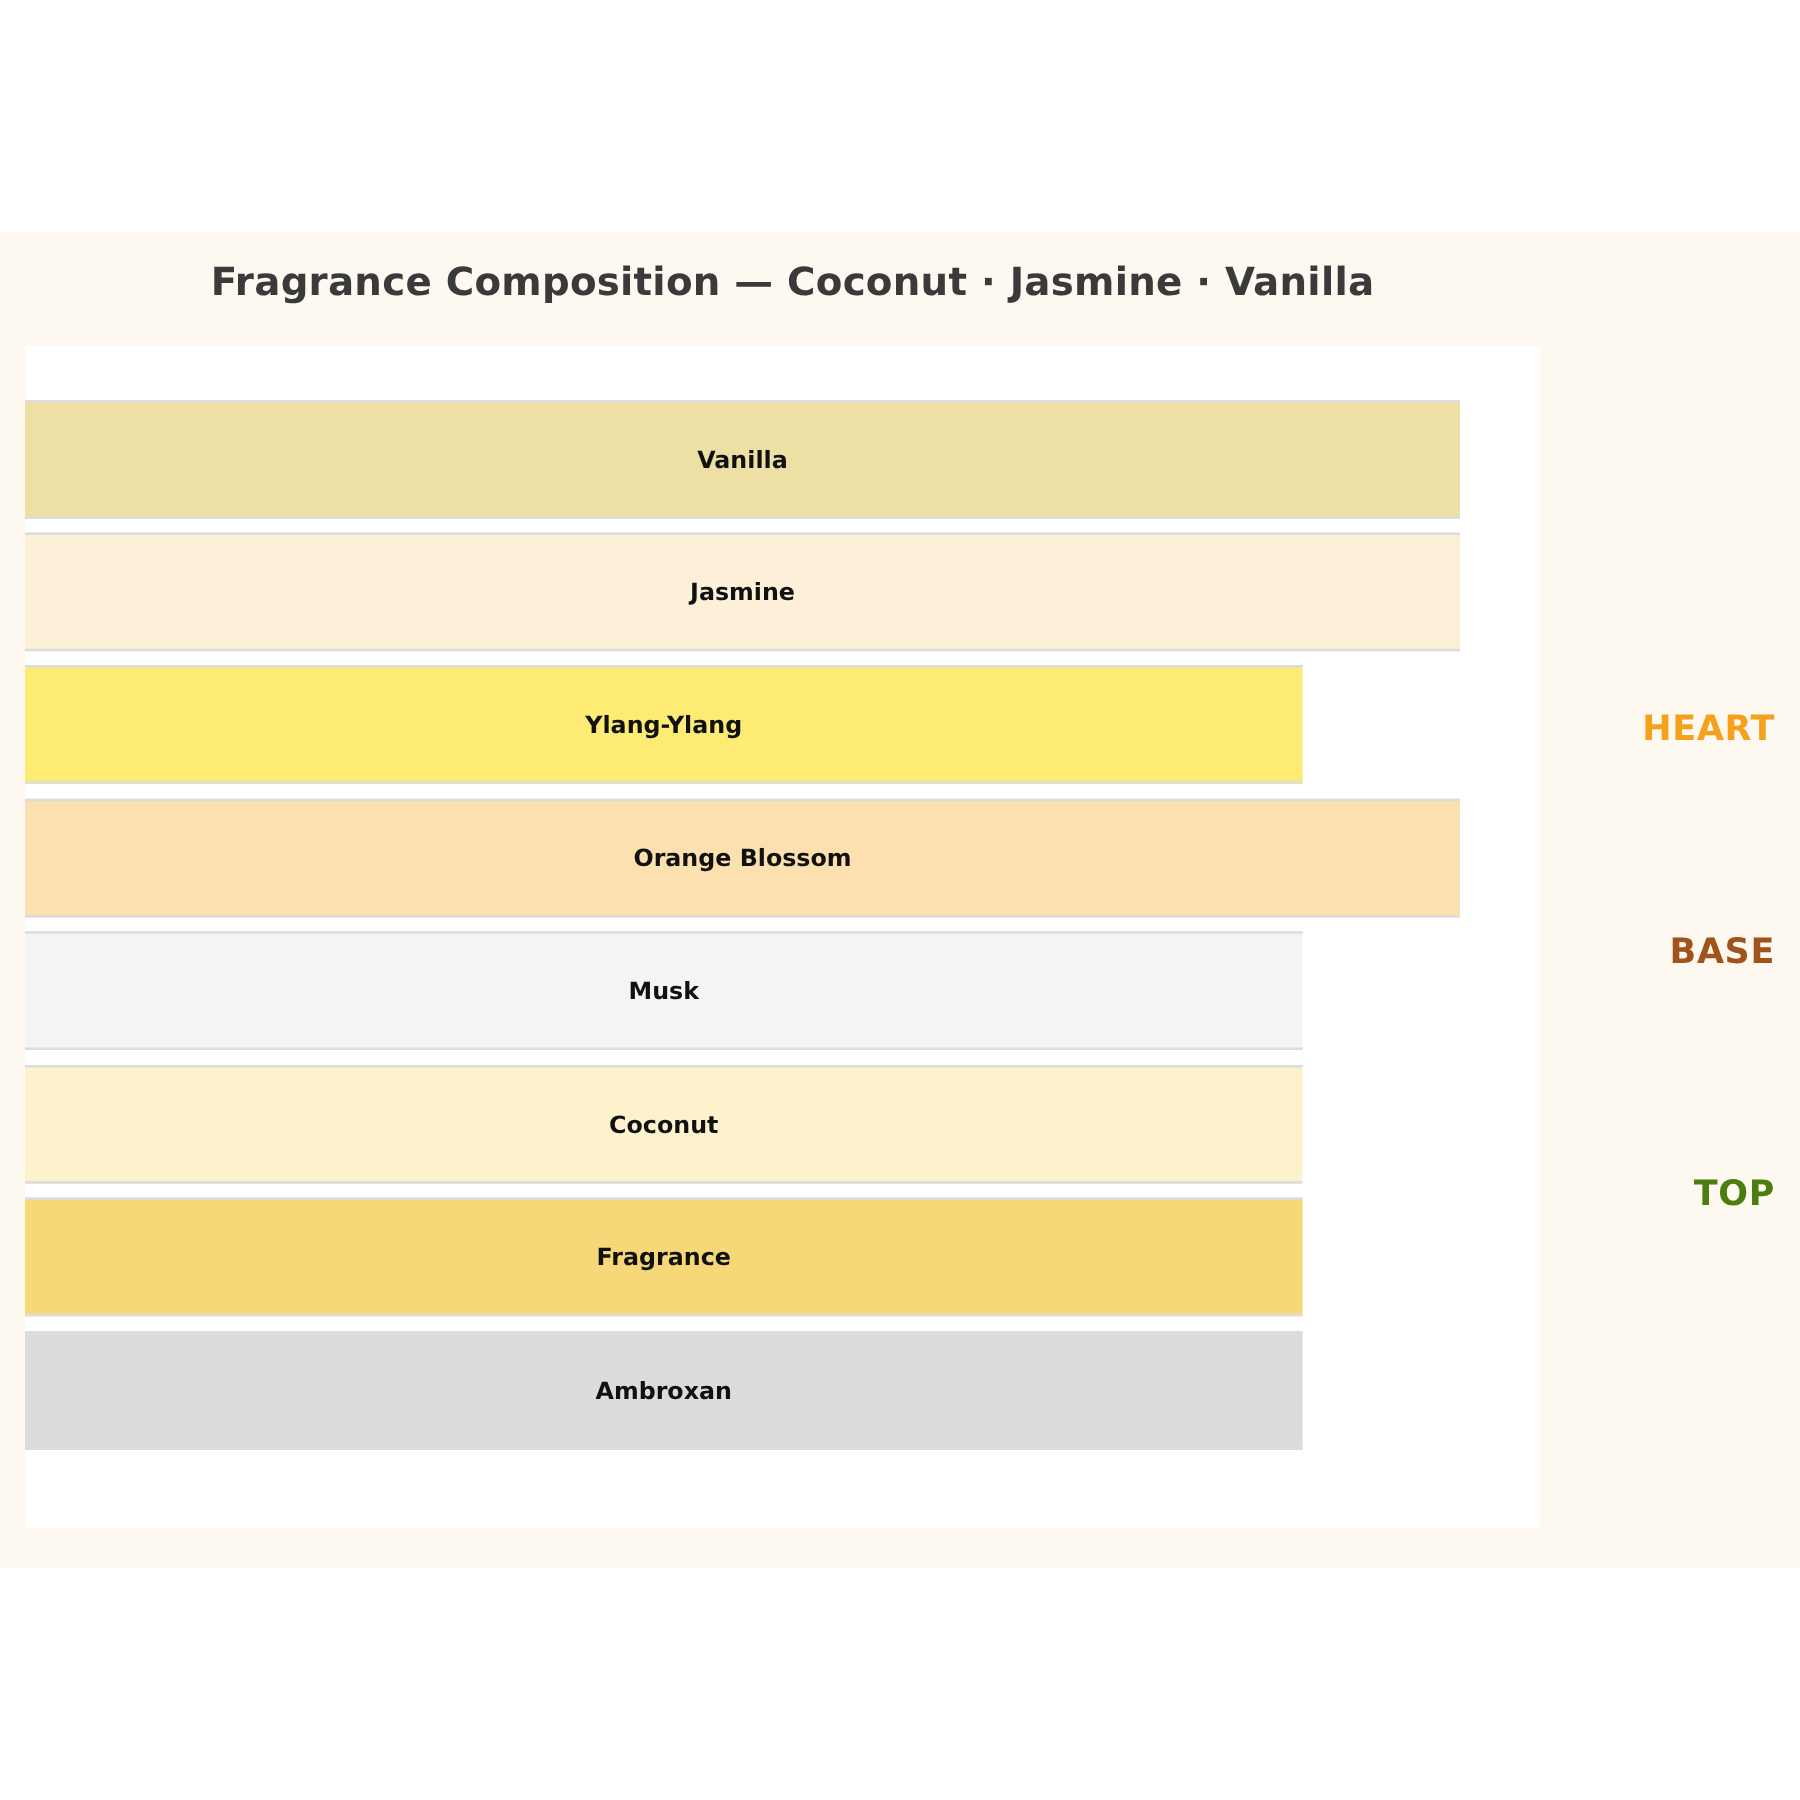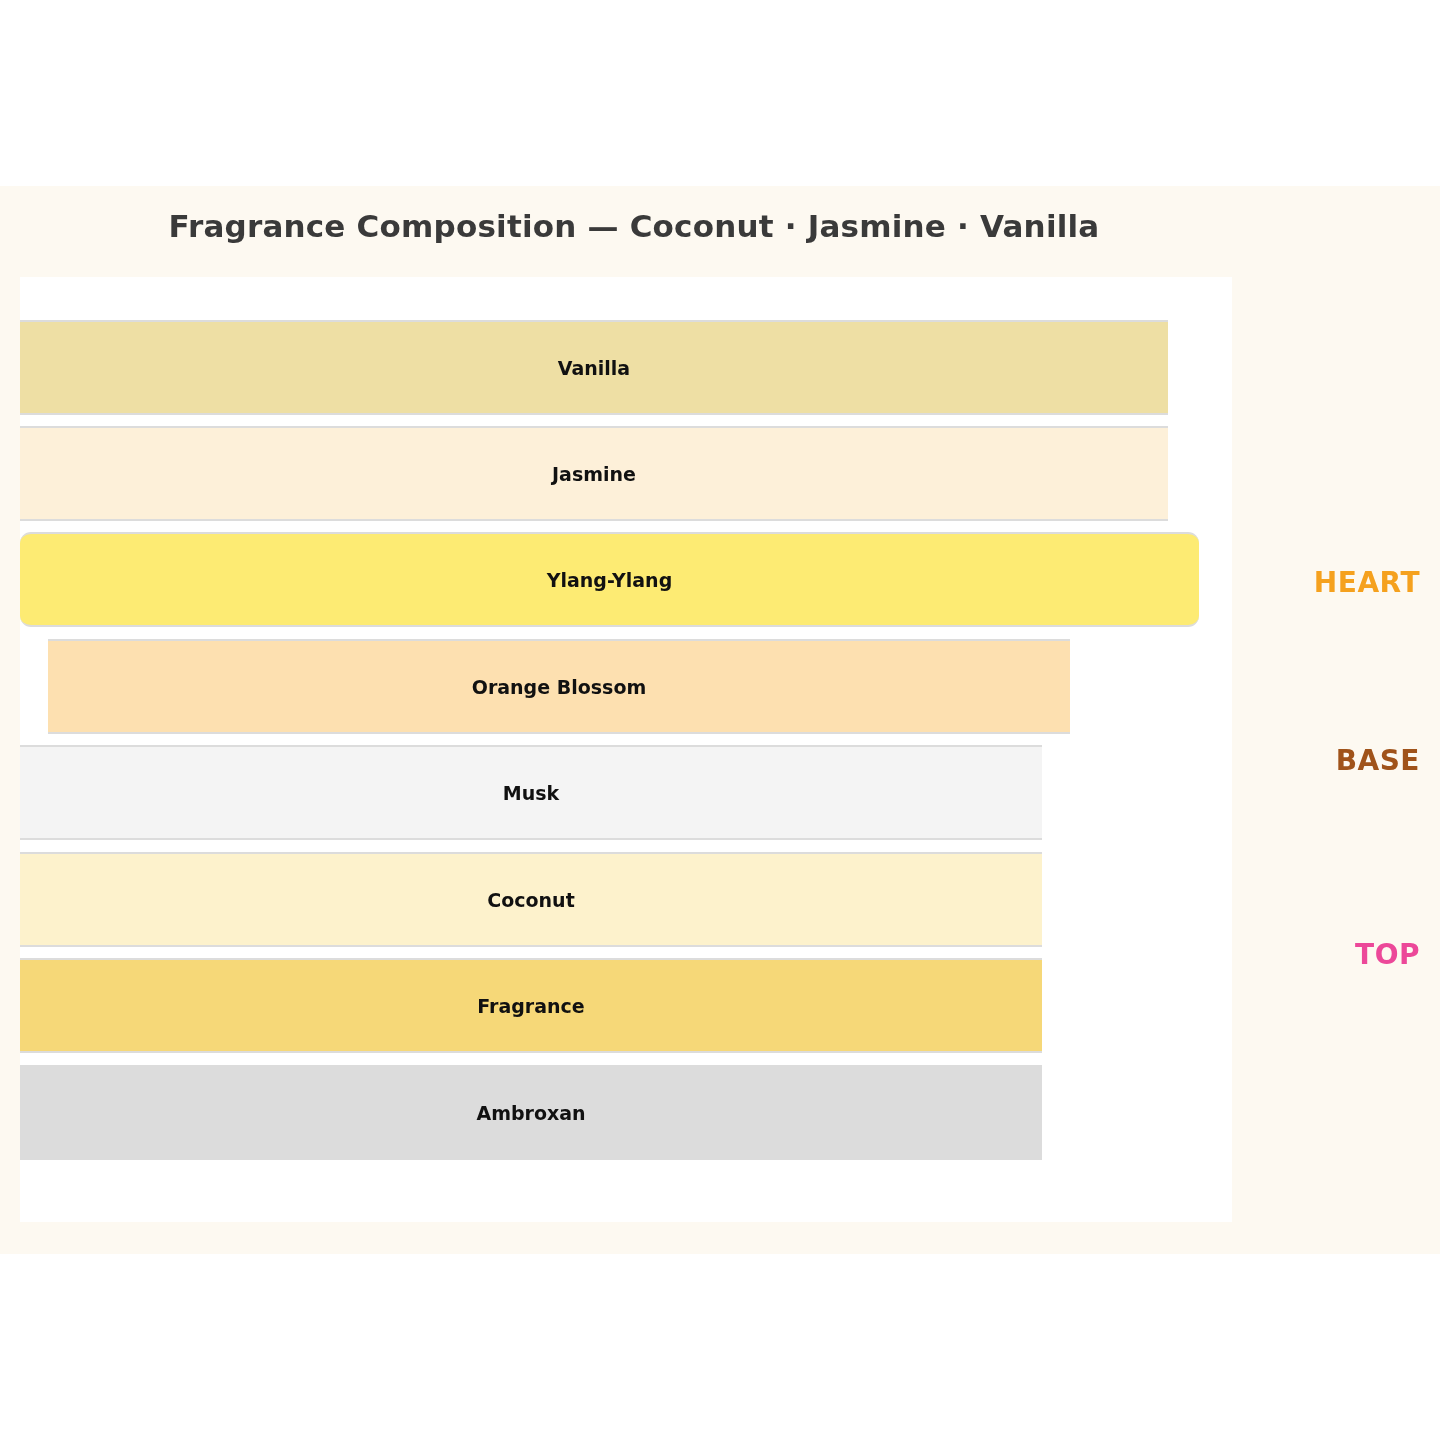--- a/index.html
+++ b/index.html
@@ -96,24 +96,24 @@
 
   <div class="plot-area" style="background: rgb(255, 255, 255);"></div>
 
   <div class="bars">
     <div class="bar-row" style="top: 0px; width: 1148px; background: rgb(238, 223, 164); border-top-color: rgb(220, 220, 220); border-bottom-color: rgb(220, 220, 220);">
       <span class="bar-label">Vanilla</span>
     </div>
     <div class="bar-row" style="top: 106px; width: 1148px; background: rgb(253, 240, 217); border-top-color: rgb(220, 220, 220); border-bottom-color: rgb(220, 220, 220);">
       <span class="bar-label">Jasmine</span>
     </div>
-    <div class="bar-row" style="top: 212px; width: 1179px; background: rgb(253, 235, 115); border-top-color: rgb(220, 220, 220); border-bottom-color: rgb(220, 220, 220); border-radius: 11px;">
+    <div class="bar-row" style="top: 212px; width: 1022px; background: rgb(253, 235, 115); border-top-color: rgb(220, 220, 220); border-bottom-color: rgb(220, 220, 220);">
       <span class="bar-label">Ylang-Ylang</span>
     </div>
-    <div class="bar-row" style="top: 319px; width: 1022px; background: rgb(253, 224, 176); border-top-color: rgb(220, 220, 220); border-bottom-color: rgb(220, 220, 220); margin-left: 28px;">
+    <div class="bar-row" style="top: 319px; width: 1148px; background: rgb(253, 224, 176); border-top-color: rgb(220, 220, 220); border-bottom-color: rgb(220, 220, 220);">
       <span class="bar-label">Orange Blossom</span>
     </div>
     <div class="bar-row" style="top: 532px; width: 1022px; background: rgb(253, 242, 204); border-top-color: rgb(220, 220, 220); border-bottom-color: rgb(220, 220, 220);">
       <span class="bar-label">Coconut</span>
     </div>
     <div class="bar-row" style="top: 425px; width: 1022px; background: rgb(244, 244, 244); border-top-color: rgb(220, 220, 220); border-bottom-color: rgb(220, 220, 220);">
       <span class="bar-label">Musk</span>
     </div>
     <div class="bar-row" style="top: 638px; width: 1022px; background: rgb(246, 216, 120); border-top-color: rgb(220, 220, 220); border-bottom-color: rgb(220, 220, 220);">
       <span class="bar-label">Fragrance</span>
@@ -122,17 +122,17 @@
       <span class="bar-label">Ambroxan</span>
     </div>
   </div>
 
   <div class="group-label" style="left:1180px; top:566px; width:240px; color:#f5a11e;">
     <span>HEART</span>
   </div>
   <div class="group-label" style="left:1180px; top:744px; width:240px; color:#a0531a;">
     <span>BASE</span>
   </div>
-  <div class="group-label" style="left:1180px; top:938px; width:240px; color:#ec4899;">
+  <div class="group-label" style="left:1180px; top:938px; width:240px; color:#4d7c0f;">
     <span>TOP</span>
   </div>
 
 </div>
 
 </body></html>

